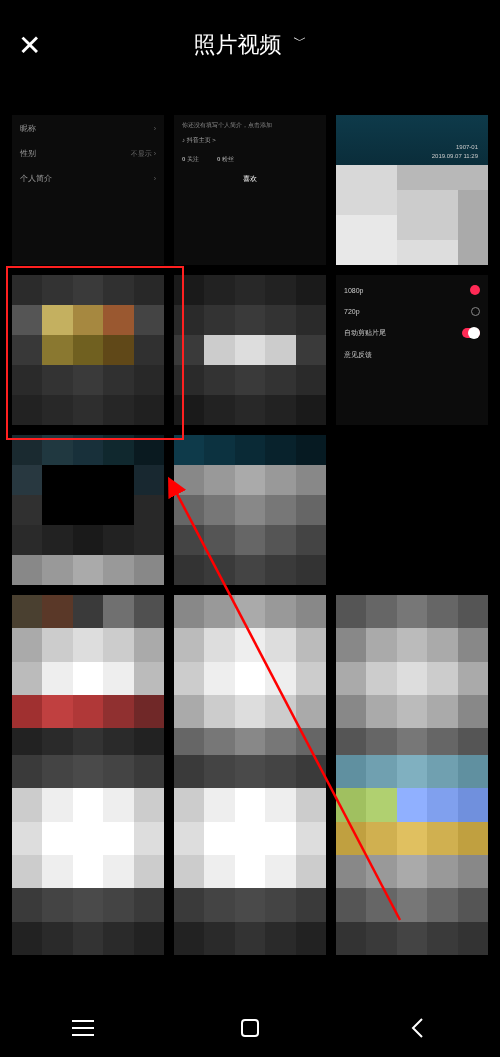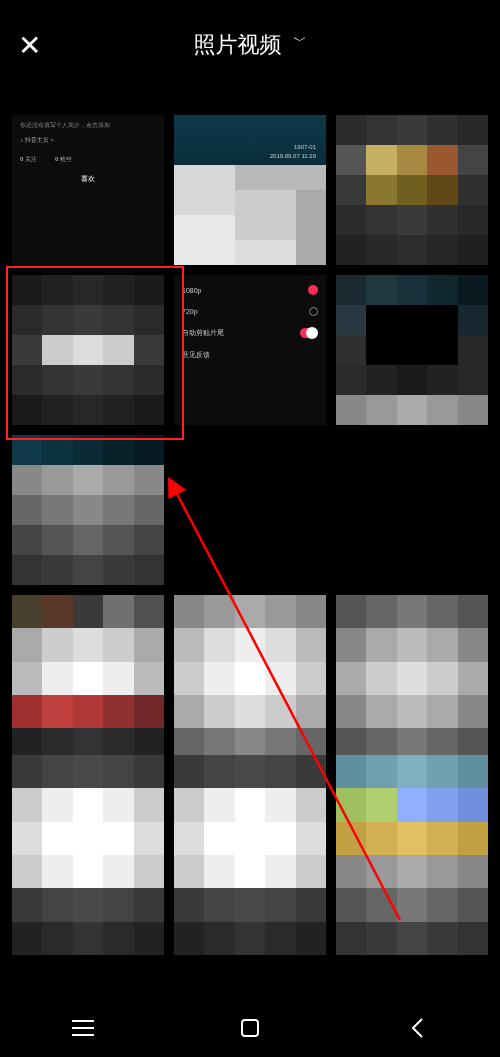--- a/index.html
+++ b/index.html
@@ -162,20 +162,34 @@
   <div class="title-wrap">
     <span class="title">照片视频</span>
     <span class="chev">﹀</span>
   </div>
 </div>
 
 <div class="hl-box"></div>
 
 <div class="grid">
 
+  <div class="cell c-r1c1">
+    <div class="row">
+        <span>昵称</span>
+        <span class="rgt">›</span>
+      </div>
+    <div class="row">
+        <span>性别</span>
+        <span class="rgt">不显示 ›</span>
+      </div>
+    <div class="row">
+        <span>个人简介</span>
+        <span class="rgt">›</span>
+      </div>
+  </div>
 
   <div class="cell c-r1c2">
     <div class="hint">你还没有填写个人简介，点击添加</div>
     <div class="mus"><span>♪</span> <span>抖音主页 &gt;</span></div>
     <div class="stats">
       <span><b>0</b> <span>关注</span></span>
       <span><b>0</b> <span>粉丝</span></span>
     </div>
     <div class="tab">喜欢</div>
   </div>

